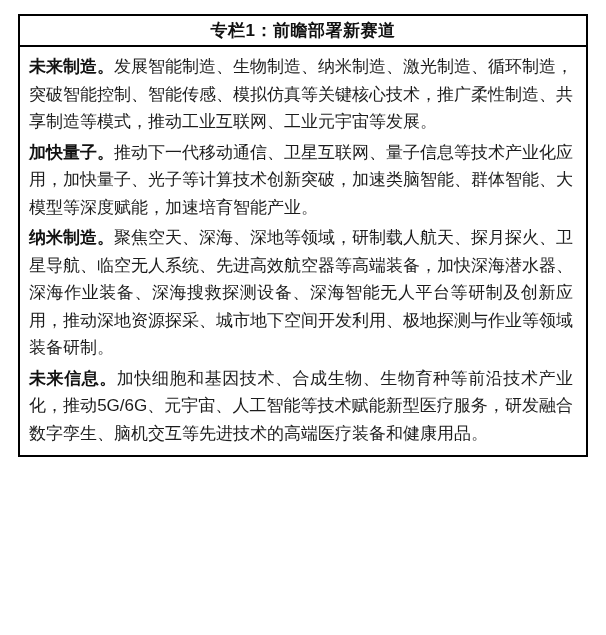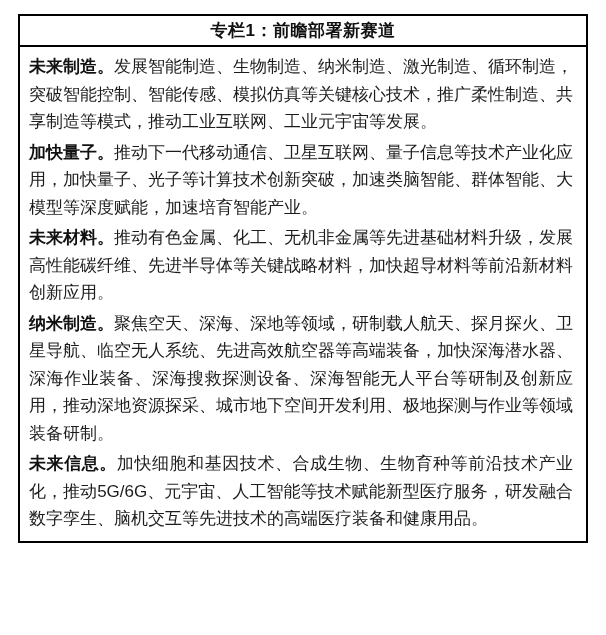--- a/index.html
+++ b/index.html
@@ -47,17 +47,16 @@
   .section .heading { font-weight: 700; color: #111111; }
 </style>
 </head>
 <body>
 
 <div class="panel">
   <div class="panel-title">专栏1：前瞻部署新赛道</div>
   <div class="panel-body">
     <p class="section"><span class="heading">未来制造。</span><span>发展智能制造、生物制造、纳米制造、激光制造、循环制造，突破智能控制、智能传感、模拟仿真等关键核心技术，推广柔性制造、共享制造等模式，推动工业互联网、工业元宇宙等发展。</span></p>
     <p class="section"><span class="heading">加快量子。</span><span>推动下一代移动通信、卫星互联网、量子信息等技术产业化应用，加快量子、光子等计算技术创新突破，加速类脑智能、群体智能、大模型等深度赋能，加速培育智能产业。</span></p>
-    <p class="section"><span class="heading">未来材料。</span><span>推动有色金属、化工、无机非金属等先进基础材料升级，发展高性能碳纤维、先进半导体等关键战略材料，加快超导材料等前沿新材料创新应用。</span></p>
     <p class="section"><span class="heading">纳米制造。</span><span>聚焦空天、深海、深地等领域，研制载人航天、探月探火、卫星导航、临空无人系统、先进高效航空器等高端装备，加快深海潜水器、深海作业装备、深海搜救探测设备、深海智能无人平台等研制及创新应用，推动深地资源探采、城市地下空间开发利用、极地探测与作业等领域装备研制。</span></p>
     <p class="section"><span class="heading">未来信息。</span><span>加快细胞和基因技术、合成生物、生物育种等前沿技术产业化，推动5G/6G、元宇宙、人工智能等技术赋能新型医疗服务，研发融合数字孪生、脑机交互等先进技术的高端医疗装备和健康用品。</span></p>
   </div>
 </div>
 
 </body></html>

